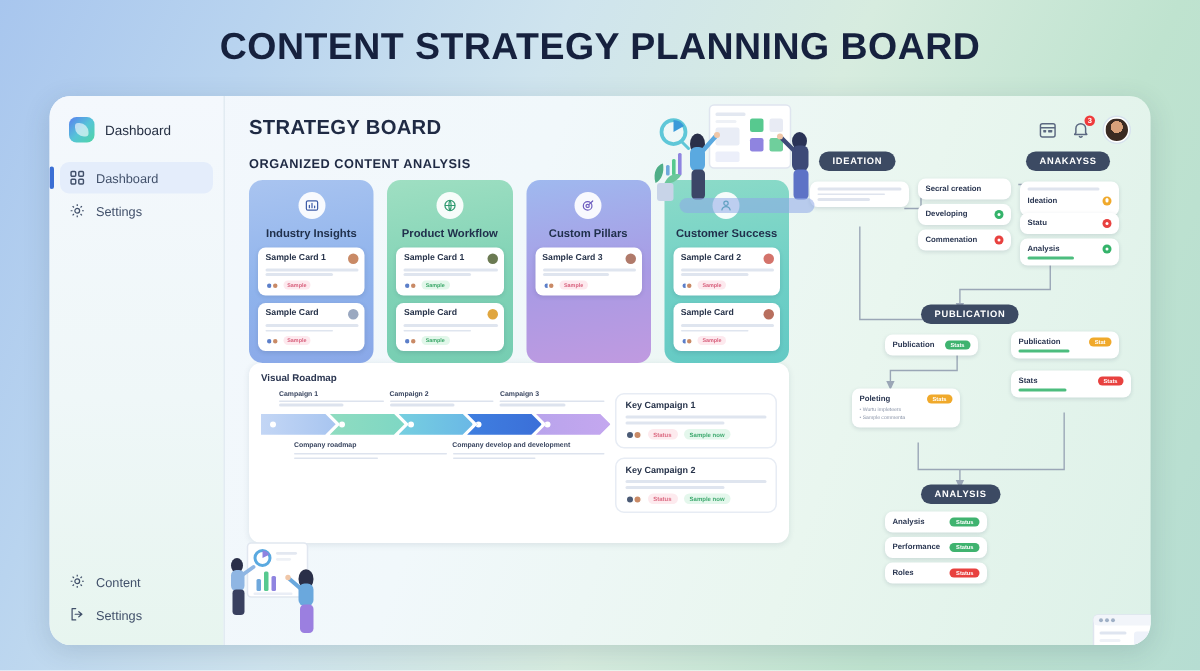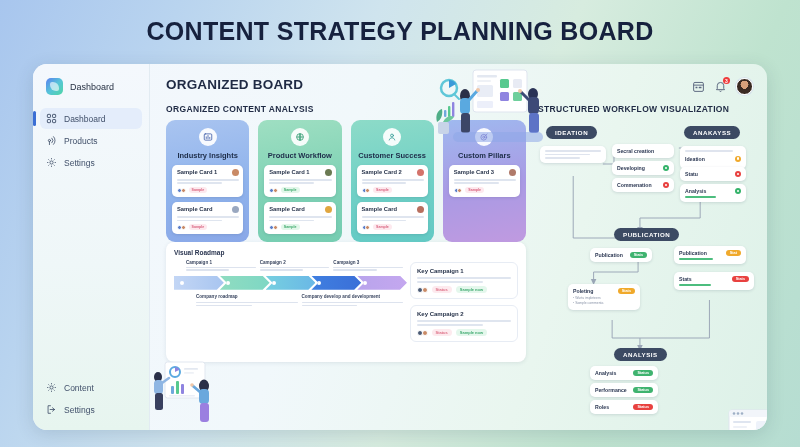--- a/index.html
+++ b/index.html
@@ -233,30 +233,20 @@
               <rect x="2" y="9.5" width="4.5" height="4.5" rx="1"></rect>
               <rect x="9.5" y="9.5" width="4.5" height="4.5" rx="1"></rect>
             </svg>
         </span>
         <span>Dashboard</span>
       </div>
 
 
 
 
-      <div class="nav-item">
-        <span class="ico">
-          <svg viewBox="0 0 16 16" fill="none" stroke="#41506a" stroke-width="1.2" stroke-linecap="round">
-              <circle cx="5" cy="8" r="1.6"></circle>
-              <path d="M5 9.6V14"></path>
-              <path d="M8.6 4.6a4.8 4.8 0 0 1 0 6.8M11 2.4a8 8 0 0 1 0 11.2"></path>
-            </svg>
-        </span>
-        <span>Products</span>
-      </div>
 
       <div class="nav-item">
         <span class="ico">
           <svg viewBox="0 0 16 16" fill="none" stroke="#41506a" stroke-width="1.2">
               <circle cx="8" cy="8" r="2.3"></circle>
               <path d="M8 1.6v1.8M8 12.6v1.8M14.4 8h-1.8M3.4 8H1.6M12.5 3.5l-1.3 1.3M4.8 11.2l-1.3 1.3M12.5 12.5l-1.3-1.3M4.8 4.8 3.5 3.5"></path>
             </svg>
         </span>
         <span>Settings</span>
       </div>
@@ -282,21 +272,21 @@
             </svg>
         </span>
         <span>Settings</span>
       </div>
     </div>
   </aside>
 
   <section class="main">
 
     <div class="main-head">
-      <div class="board-title">ORGANIZED BOARD</div>
+      <div class="board-title">STRATEGY BOARD</div>
       <div class="head-icons">
         <span class="hdr-ico">
           <svg viewBox="0 0 16 16" fill="none" stroke="#5b6880" stroke-width="1.2">
               <rect x="2" y="3" width="12" height="11" rx="1.6"></rect>
               <path d="M2 6.3h12"></path>
               <rect x="4.3" y="8.3" width="2.4" height="2" rx=".4" fill="#5b6880" stroke="none"></rect>
               <rect x="8.3" y="8.3" width="3.4" height="2" rx=".4" fill="#5b6880" stroke="none"></rect>
             </svg>
         </span>
         <span class="hdr-ico">
@@ -399,64 +389,20 @@
               <div class="card-foot">
                 <span class="dots">
                     <span class="dot" style="background:#5c7fc9"></span>
                     <span class="dot" style="background:#c98a66"></span>
                   </span>
                 <span class="chip green">Sample</span>
               </div>
             </div>
           </div>
 
-          <div class="pillar p3">
-            <div class="pillar-icon">
-              <svg viewBox="0 0 16 16" fill="none" stroke="#2f9a94" stroke-width="1.3" stroke-linecap="round">
-                  <circle cx="8" cy="5.6" r="2.3"></circle>
-                  <path d="M3.6 12.8c.6-2.3 2.3-3.5 4.4-3.5s3.8 1.2 4.4 3.5"></path>
-                </svg>
-            </div>
-            <div class="pillar-title">Customer Success</div>
-            <div class="card">
-              <div class="card-top">
-                <span class="card-title">Sample Card 2</span>
-                <span class="card-av" style="background:#d4736b"></span>
-              </div>
-              <div class="card-lines">
-                  <div class="ln"></div>
-                  <div class="ln" style="width:72%"></div>
-                </div>
-              <div class="card-foot">
-                <span class="dots">
-                    <span class="dot" style="background:#5c7fc9"></span>
-                    <span class="dot" style="background:#c98a66"></span>
-                  </span>
-                <span class="chip">Sample</span>
-              </div>
-            </div>
-            <div class="card">
-              <div class="card-top">
-                <span class="card-title">Sample Card</span>
-                <span class="card-av" style="background:#b86f5e"></span>
-              </div>
-              <div class="card-lines">
-                  <div class="ln"></div>
-                  <div class="ln" style="width:72%"></div>
-                </div>
-              <div class="card-foot">
-                <span class="dots">
-                    <span class="dot" style="background:#5c7fc9"></span>
-                    <span class="dot" style="background:#c98a66"></span>
-                  </span>
-                <span class="chip">Sample</span>
-              </div>
-            </div>
-          </div>
-
           <div class="pillar p4">
             <div class="pillar-icon">
               <svg viewBox="0 0 16 16" fill="none" stroke="#6f5fc0" stroke-width="1.3" stroke-linecap="round">
                   <circle cx="7.6" cy="8.4" r="4.6"></circle>
                   <circle cx="7.6" cy="8.4" r="1.7"></circle>
                   <path d="M9.4 6.6 13 3.2"></path>
                 </svg>
             </div>
             <div class="pillar-title">Custom Pillars</div>
             <div class="card">
@@ -470,20 +416,64 @@
                 </div>
               <div class="card-foot">
                 <span class="dots">
                     <span class="dot" style="background:#5c7fc9"></span>
                     <span class="dot" style="background:#c98a66"></span>
                   </span>
                 <span class="chip">Sample</span>
               </div>
             </div>
           </div>
+
+          <div class="pillar p3">
+            <div class="pillar-icon">
+              <svg viewBox="0 0 16 16" fill="none" stroke="#2f9a94" stroke-width="1.3" stroke-linecap="round">
+                  <circle cx="8" cy="5.6" r="2.3"></circle>
+                  <path d="M3.6 12.8c.6-2.3 2.3-3.5 4.4-3.5s3.8 1.2 4.4 3.5"></path>
+                </svg>
+            </div>
+            <div class="pillar-title">Customer Success</div>
+            <div class="card">
+              <div class="card-top">
+                <span class="card-title">Sample Card 2</span>
+                <span class="card-av" style="background:#d4736b"></span>
+              </div>
+              <div class="card-lines">
+                  <div class="ln"></div>
+                  <div class="ln" style="width:72%"></div>
+                </div>
+              <div class="card-foot">
+                <span class="dots">
+                    <span class="dot" style="background:#5c7fc9"></span>
+                    <span class="dot" style="background:#c98a66"></span>
+                  </span>
+                <span class="chip">Sample</span>
+              </div>
+            </div>
+            <div class="card">
+              <div class="card-top">
+                <span class="card-title">Sample Card</span>
+                <span class="card-av" style="background:#b86f5e"></span>
+              </div>
+              <div class="card-lines">
+                  <div class="ln"></div>
+                  <div class="ln" style="width:72%"></div>
+                </div>
+              <div class="card-foot">
+                <span class="dots">
+                    <span class="dot" style="background:#5c7fc9"></span>
+                    <span class="dot" style="background:#c98a66"></span>
+                  </span>
+                <span class="chip">Sample</span>
+              </div>
+            </div>
+          </div>
         </div>
 
 
         <div class="planning">
           <div class="roadmap">
             <div class="roadmap-title">Visual Roadmap</div>
 
             <div class="rm-top">
               <div class="rm-lbl">
                 <div class="t">Campaign 1</div>
@@ -559,21 +549,20 @@
                   </span>
                 <span class="kc-chip">Status</span>
                 <span class="kc-chip g">Sample now</span>
               </div>
             </div>
           </div>
         </div>
       </div>
 
       <div class="col-right">
-        <div class="section-label">STRUCTURED WORKFLOW VISUALIZATION</div>
 
         <div class="wf">
           <div class="wf-canvas">
 
             <svg class="wf-svg" viewBox="0 0 232 268" preserveAspectRatio="none">
               <g stroke="#9aa6b6" stroke-width="1" fill="none">
                 <path d="M70 44 L82 44 L82 28 L105 28"></path>
                 <path d="M160 44 L170 44 L170 28 L152 28"></path>
                 <path d="M115 36 L128 36 L128 28 L140 28"></path>
                 <path d="M38 56 L38 118 L96 118"></path>

